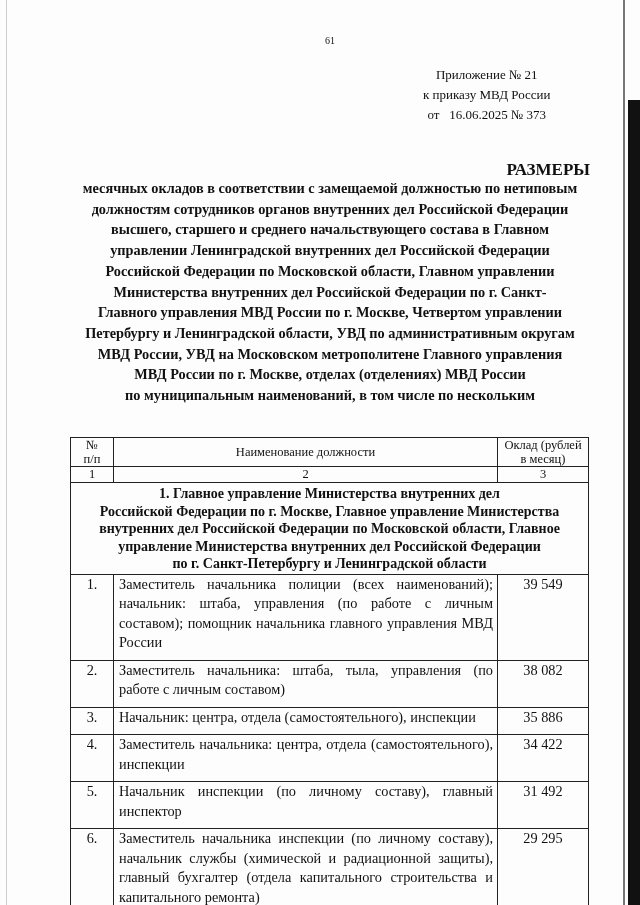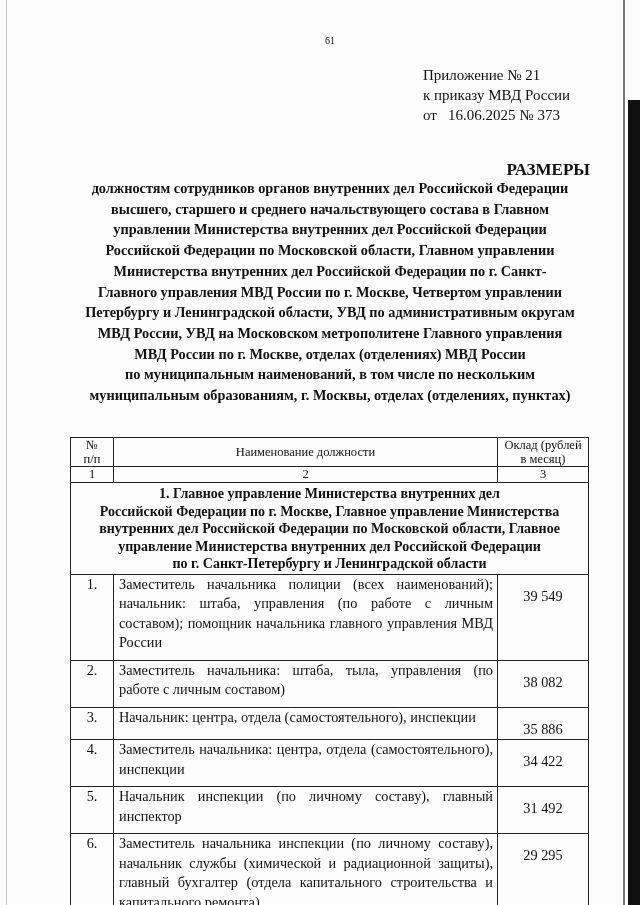--- a/index.html
+++ b/index.html
@@ -2,66 +2,66 @@
 <html><head>
 <meta charset="utf-8">
 <style>
   html, body { margin:0; padding:0; }
   body { width:640px; height:905px; background:#fdfdfd; position:relative; overflow:hidden;
          font-family:"Liberation Serif", "DejaVu Serif", serif; color:#111; }
   .right-edge { position:absolute; left:628px; top:100px; width:12px; height:805px; background:#111; }
   .right-edge-thin { position:absolute; left:623px; top:0; width:2px; height:905px; background:#777; }
   .left-edge { position:absolute; left:6px; top:0; width:1px; height:905px; background:#ccc; }
   .page-num { position:absolute; left:325px; top:35px; font-size:10px; }
-  .appendix { position:absolute; left:423px; top:65px; font-size:15px; line-height:20px; }
+  .appendix { position:absolute; left:423px; top:65px; font-size:13px; line-height:20px;text-align:center; }
   .appendix div { white-space:nowrap; }
   .title { position:absolute; left:70px; width:520px; top:160px; text-align:right; font-weight:bold; font-size:17px; }
   .subtitle { position:absolute; left:62px; width:536px; top:178px; text-align:center; font-weight:bold;
               font-size:14.3px; line-height:20.7px; }
   table { position:absolute; left:70px; top:437px; width:519px; border-collapse:collapse; font-size:14.3px; }
   td { border:1.3px solid #222; padding:0 5px; vertical-align:top; line-height:19.5px; }
   .c1 { width:32px; text-align:center; }
   .c3 { width:80px; text-align:center; }
   .hdr td { font-size:12.5px; line-height:14px; vertical-align:middle; text-align:center; height:27px; padding:0 2px; }
   .nums td { font-size:12.5px; line-height:15px; text-align:center; height:15px; }
   .section td { font-weight:bold; text-align:center; font-size:14px; line-height:17.6px; padding:2px 4px 1px; }
   .row .c2 { text-align:justify; text-align-last:left; padding:0 4px 7px 5px; }
   .row .c1 { padding-top:0; }
-  .row .c3 { padding-top:12px; }
+  .row .c3 { padding-top:0; }
   .row6 td { height:54px; }
 </style>
 </head>
 <body>
 
 <div class="left-edge"></div>
 <div class="right-edge-thin"></div>
 <div class="right-edge"></div>
 
 <div class="page-num">61</div>
 
 <div class="appendix">
   <div>Приложение № 21</div>
   <div>к приказу МВД России</div>
   <div style="white-space:pre">от   16.06.2025 № 373</div>
 </div>
 
 <div class="title">РАЗМЕРЫ</div>
 
 <div class="subtitle">
+  <div>месячных окладов в соответствии с замещаемой должностью по нетиповым</div>
   <div>должностям сотрудников органов внутренних дел Российской Федерации</div>
   <div>высшего, старшего и среднего начальствующего состава в Главном</div>
-  <div>управлении Министерства внутренних дел Российской Федерации</div>
+  <div>управлении Ленинградской внутренних дел Российской Федерации</div>
   <div>Российской Федерации по Московской области, Главном управлении</div>
   <div>Министерства внутренних дел Российской Федерации по г. Санкт-</div>
   <div>Главного управления МВД России по г. Москве, Четвертом управлении</div>
   <div>Петербургу и Ленинградской области, УВД по административным округам</div>
   <div>МВД России, УВД на Московском метрополитене Главного управления</div>
   <div>МВД России по г. Москве, отделах (отделениях) МВД России</div>
   <div>по муниципальным наименований, в том числе по нескольким</div>
-  <div>муниципальным образованиям, г. Москвы, отделах (отделениях, пунктах)</div>
 </div>
 
 <table>
   <tbody>
       <tr class="hdr">
     <td class="c1">
       <div>№</div>
       <div>п/п</div>
     </td>
     <td class="c2">Наименование должности</td>

